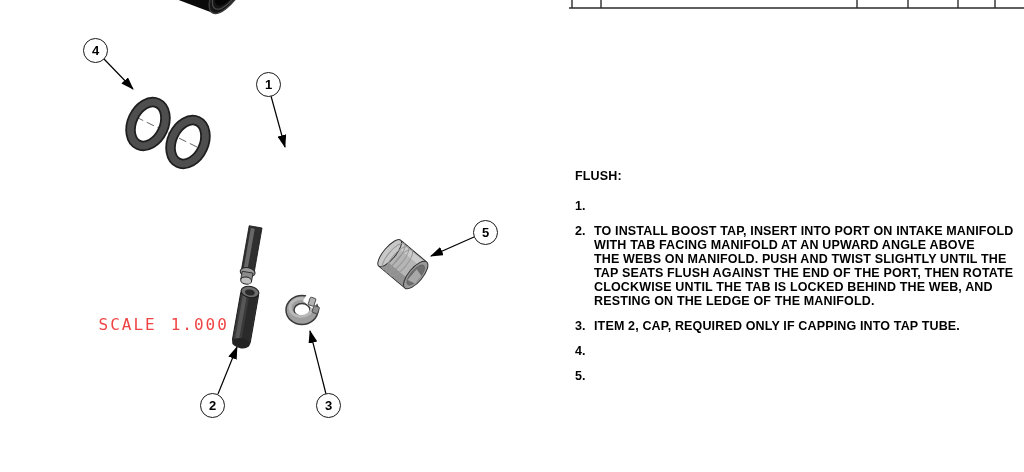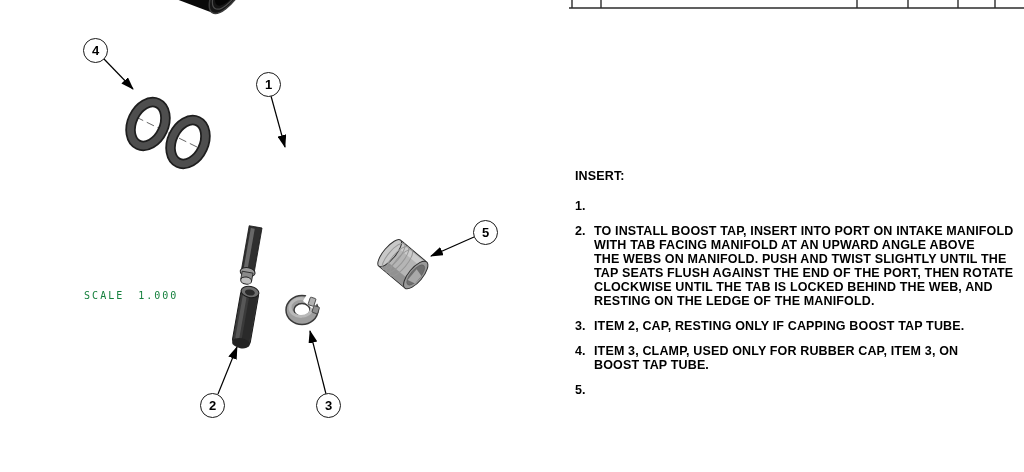--- a/index.html
+++ b/index.html
@@ -26,24 +26,24 @@
     align-items: center;
     justify-content: center;
     font-size: 13px;
     font-weight: bold;
     color: #000000;
     box-sizing: border-box;
   }
   #scale-note {
     position: absolute;
     left: 52px;
-    top: 279px;
+    top: 296px;
     font-family: "DejaVu Sans Mono", monospace;
-    font-size: 10px;
-    color: #15803d;
+    font-size: 16px;
+    color: #ef4444;
     letter-spacing: 2px;
     white-space: pre;
   }
   #scale-note .scale-value { margin-left: 14px; }
   #notes {
     position: absolute;
     left: 570px;
     top: 169px;
     width: 452px;
     color: #000000;
@@ -184,41 +184,39 @@
   </div>
   <div class="balloon" style="left:316px; top:393px;">
     <span>3</span>
   </div>
 
   <div id="scale-note">
     <span>SCALE</span><span class="scale-value">1.000</span>
   </div>
 
   <div id="notes">
-    <div class="heading">INSERT:</div>
+    <div class="heading">FLUSH:</div>
 
     <div class="note">
       <div class="num">1.</div>
     </div>
     <div class="note">
       <div class="num">2.</div>
       <div class="txt">TO INSTALL BOOST TAP, INSERT INTO PORT ON INTAKE MANIFOLD
 WITH TAB FACING MANIFOLD AT AN UPWARD ANGLE ABOVE
 THE WEBS ON MANIFOLD. PUSH AND TWIST SLIGHTLY UNTIL THE
 TAP SEATS FLUSH AGAINST THE END OF THE PORT, THEN ROTATE
 CLOCKWISE UNTIL THE TAB IS LOCKED BEHIND THE WEB, AND
 RESTING ON THE LEDGE OF THE MANIFOLD.</div>
     </div>
     <div class="note">
       <div class="num">3.</div>
-      <div class="txt">ITEM 2, CAP, RESTING ONLY IF CAPPING BOOST TAP TUBE.</div>
+      <div class="txt">ITEM 2, CAP, REQUIRED ONLY IF CAPPING INTO TAP TUBE.</div>
     </div>
     <div class="note">
       <div class="num">4.</div>
-      <div class="txt">ITEM 3, CLAMP, USED ONLY FOR RUBBER CAP, ITEM 3, ON
-BOOST TAP TUBE.</div>
     </div>
     <div class="note">
       <div class="num">5.</div>
     </div>
   </div>
 
 </div>
 
 </body></html>

